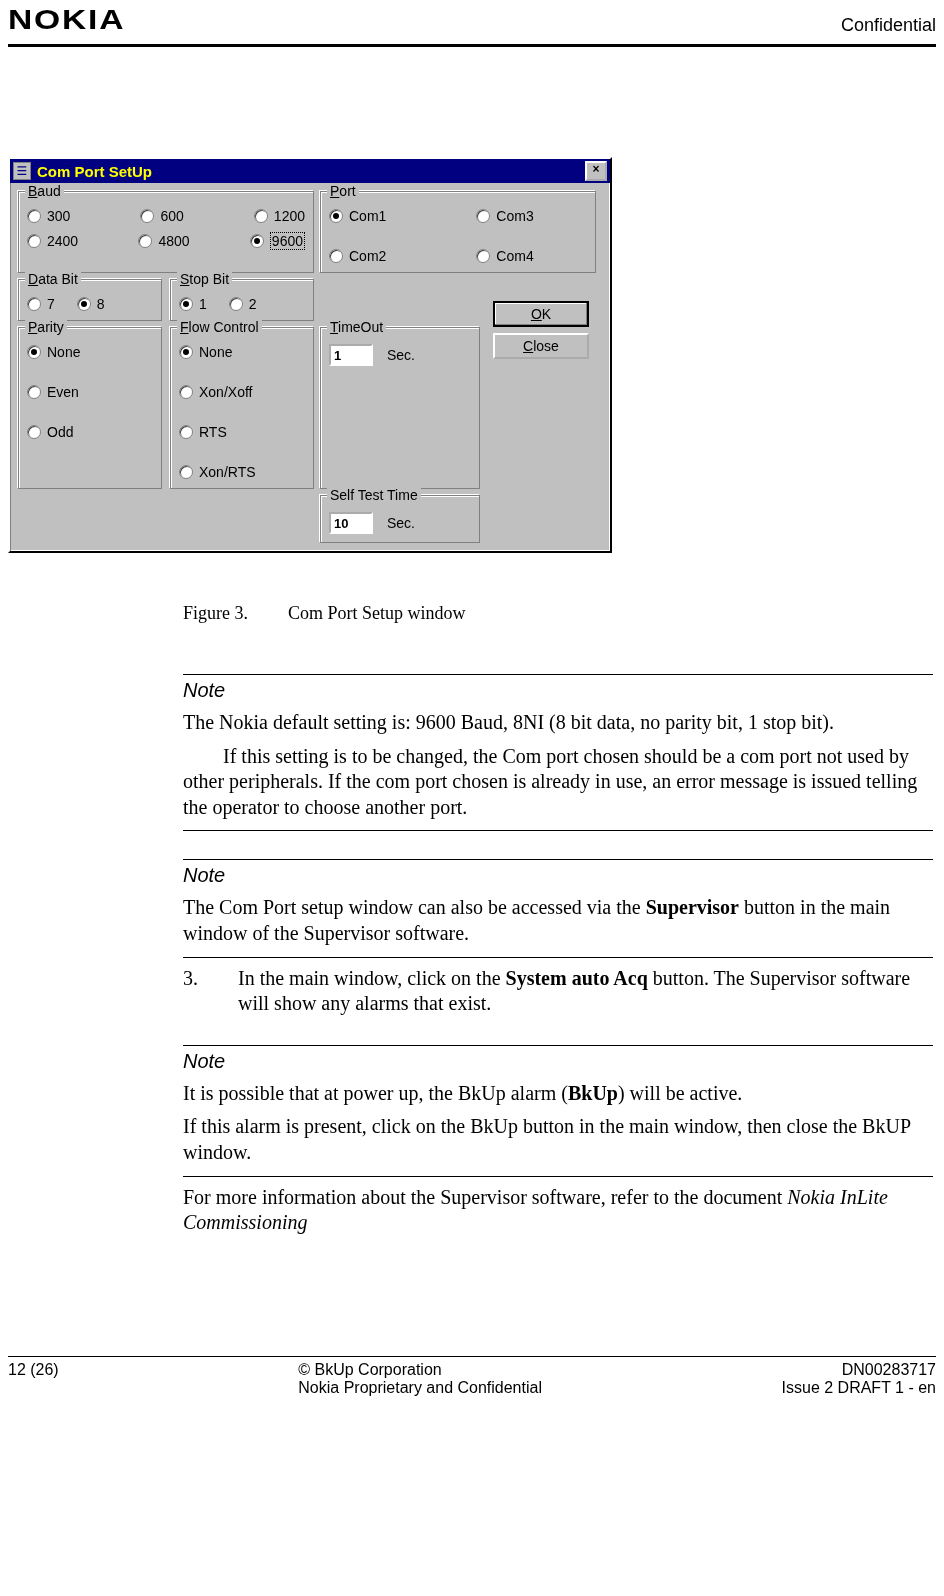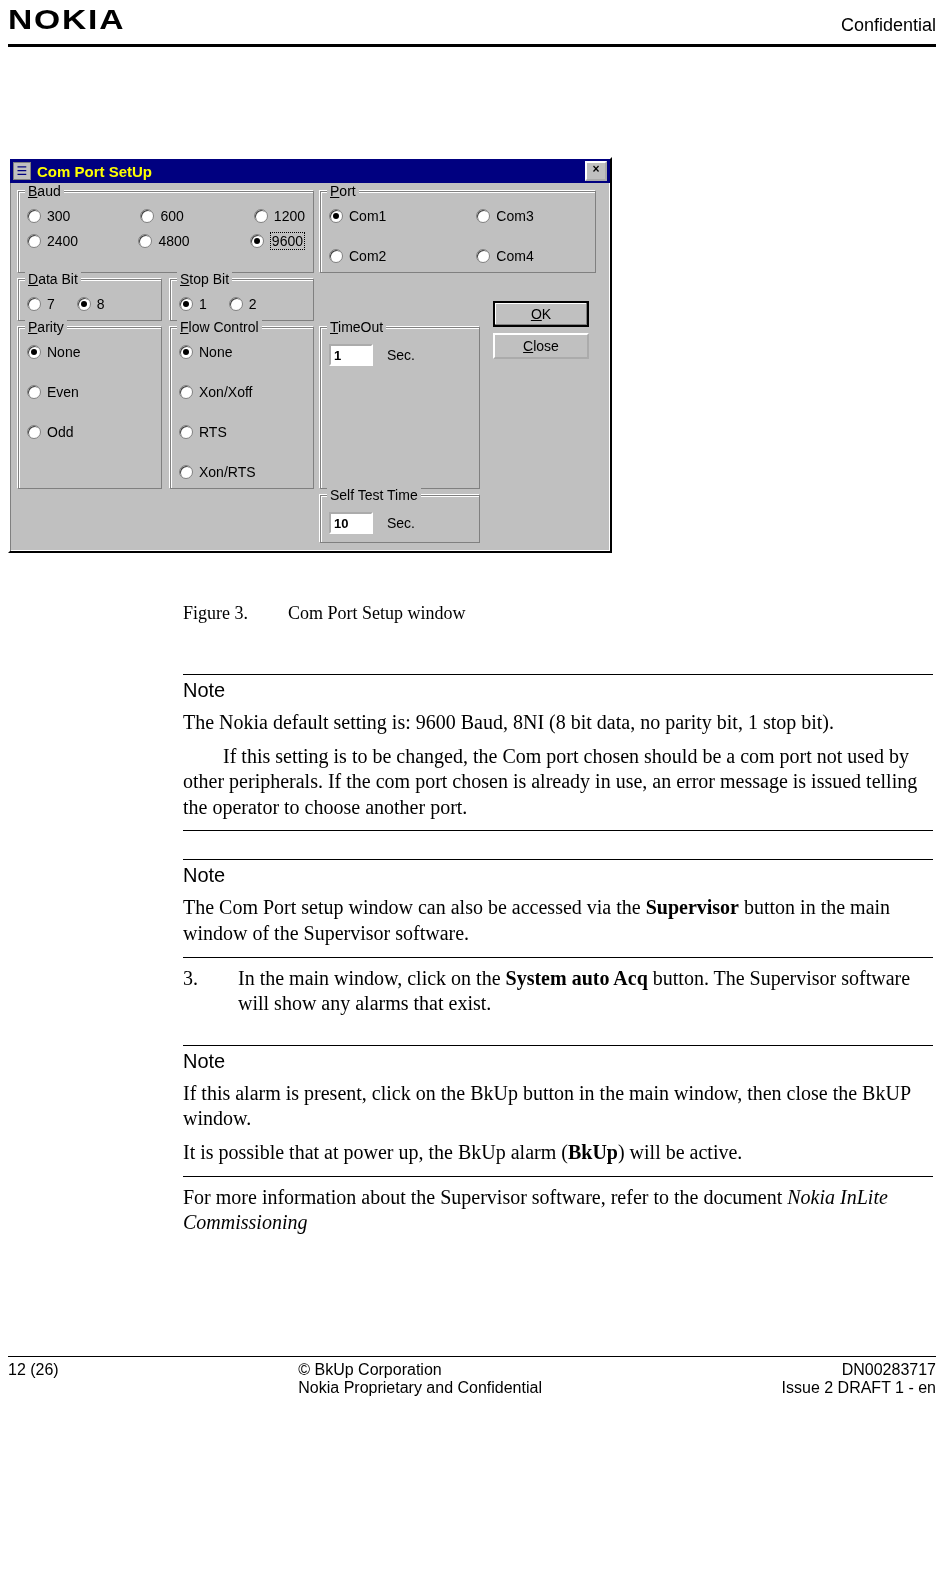--- a/index.html
+++ b/index.html
@@ -156,21 +156,21 @@
   }
   .body-text p { margin: 8px 0; line-height: 1.28; }
   .caption-row {
     display: flex; gap: 40px;
     font-family: Liberation Serif, serif;
     font-size: 18px;
     margin: 50px 0 50px 0;
   }
   .note-rule { border: none; border-top: 1px solid #000; margin: 28px 0 4px 0; }
   .note-rule.tight { margin-top: 10px; }
-  .note-head { font-family: Arial, Helvetica, sans-serif; font-size: 20px; margin: 2px 0 4px 0; }
+  .note-head { font-family: Arial, Helvetica, sans-serif; font-size: 20px; margin: 2px 0 4px 0; font-style: italic; }
   .step-row { display: flex; gap: 40px; }
   .step-num { width: 20px; }
   .italic { font-style: italic; }
 
   
   .footer-wrap { margin-top: 120px; }
   .footer-rule { border: none; border-top: 1.5px solid #000; margin: 0 0 4px 0; }
   .footer {
     display: flex; justify-content: space-between;
     font-family: Arial, Helvetica, sans-serif;
@@ -369,24 +369,24 @@
 
   <p class="step-row">
     <span class="step-num">3.</span>
     <span>
       <span>In the main window, click on the </span><b>System auto Acq</b><span> button. The Supervisor software will show any alarms that exist.</span>
     </span>
   </p>
 
   <hr class="note-rule">
   <div class="note-head">Note</div>
-  <p>If this alarm is present, click on the BkUp button in the main window, then close the BkUP window.</p>
   <p>
     <span>It is possible that at power up, the BkUp alarm (</span><b>BkUp</b><span>) will be active.</span>
   </p>
+  <p>If this alarm is present, click on the BkUp button in the main window, then close the BkUP window.</p>
   <hr class="note-rule tight">
 
   <p>
     <span>For more information about the Supervisor software, refer to the document </span><span class="italic">Nokia InLite Commissioning</span>
   </p>
 </div>
 
 <div class="footer-wrap">
   <hr class="footer-rule">
   <div class="footer">

